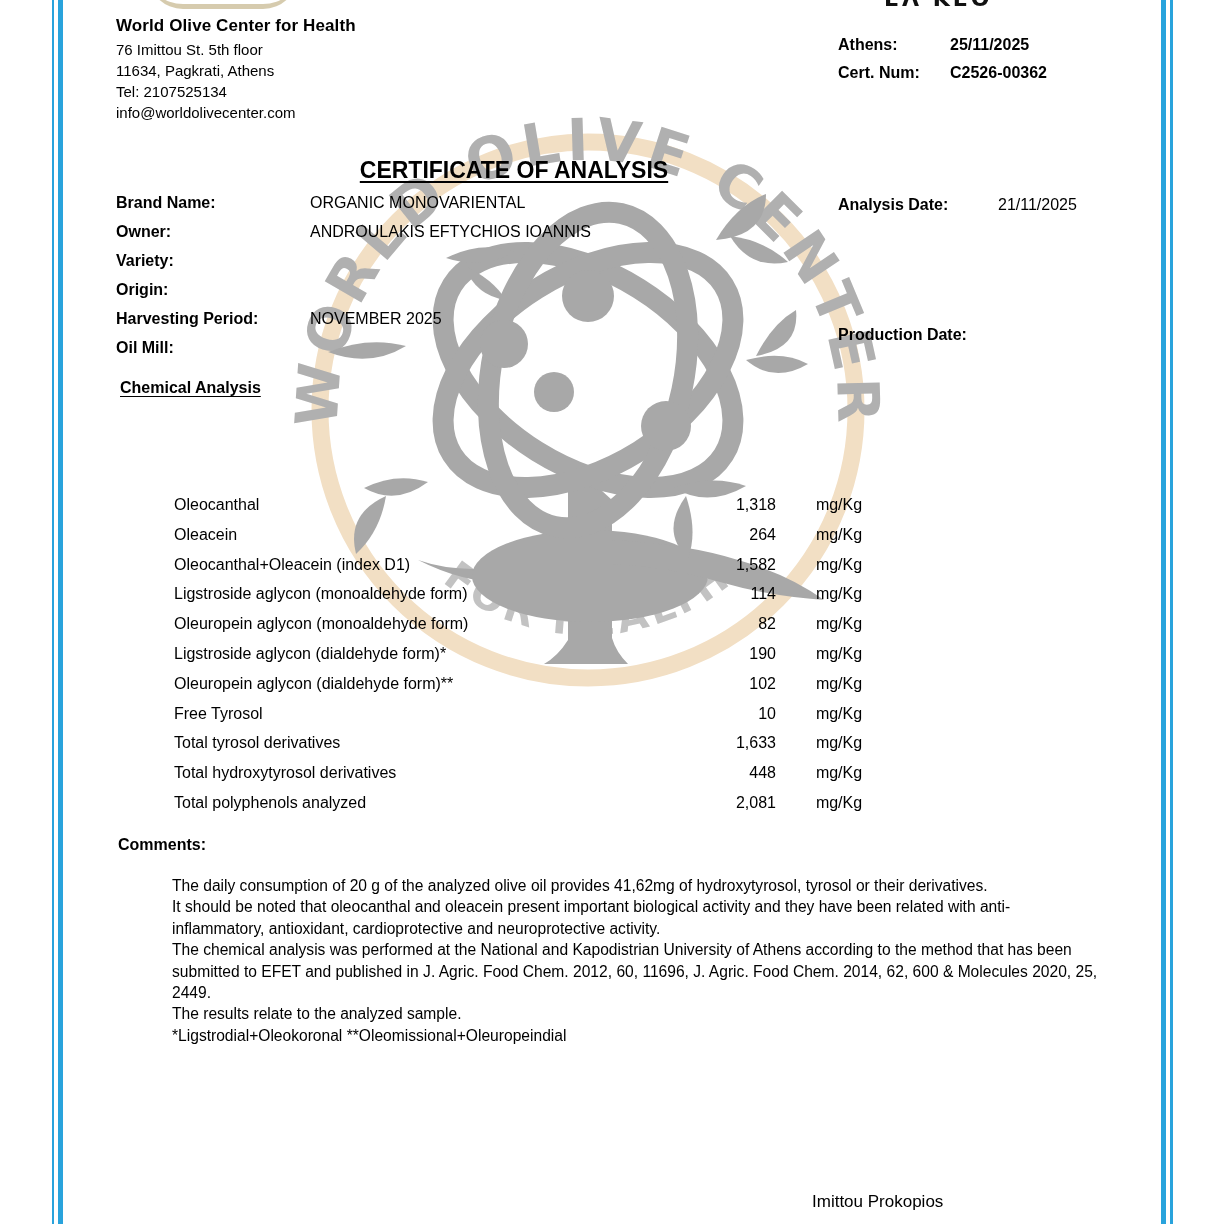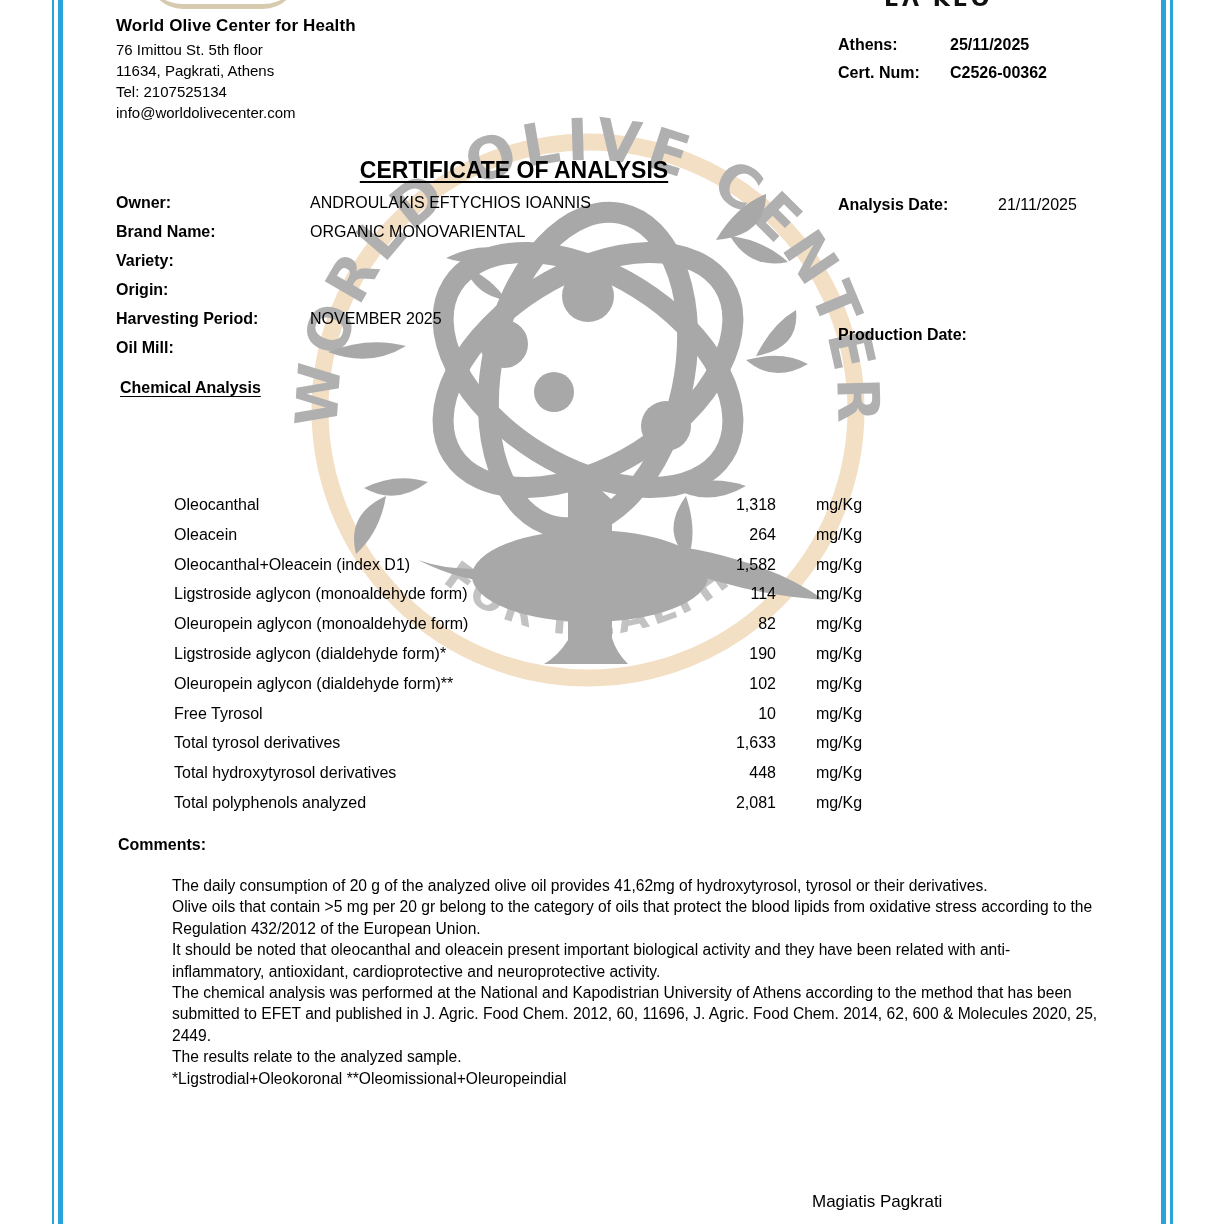--- a/index.html
+++ b/index.html
@@ -150,26 +150,26 @@
     <div class="v">C2526-00362</div>
   </div>
 </div>
 
 <div class="title">
   <span>CERTIFICATE OF ANALYSIS</span>
 </div>
 
 <div class="info">
   <div class="row">
+    <div class="lbl">Brand Name:</div>
+    <div class="val">ORGANIC MONOVARIENTAL</div>
+  </div>
+  <div class="row">
     <div class="lbl">Owner:</div>
     <div class="val">ANDROULAKIS  EFTYCHIOS IOANNIS</div>
-  </div>
-  <div class="row">
-    <div class="lbl">Brand Name:</div>
-    <div class="val">ORGANIC MONOVARIENTAL</div>
   </div>
   <div class="row">
     <div class="lbl">Variety:</div>
     <div class="val"></div>
   </div>
   <div class="row">
     <div class="lbl">Origin:</div>
     <div class="val"></div>
   </div>
   <div class="row">
@@ -246,20 +246,19 @@
     <div class="trow">
       <div class="name">Total polyphenols analyzed</div>
       <div class="num">2,081</div>
       <div class="unit">mg/Kg</div>
     </div>
   </div>
 
 <div class="comments-title">Comments:</div>
 <div class="comments" id="comments-body">
     <p>The daily consumption of 20 g of the analyzed olive oil provides 41,62mg of hydroxytyrosol, tyrosol or their derivatives.</p>
-    <p> Olive oils that contain &gt;5 mg per 20 gr belong to the category of oils that protect the blood lipids from oxidative stress according to the Regulation 432/2012 of the European Union.</p>
     <p>It should be noted that oleocanthal and oleacein present important biological activity and they have been related with anti-inflammatory, antioxidant, cardioprotective and neuroprotective activity.</p>
     <p>The chemical analysis was performed at the National and Kapodistrian University of Athens according to the method that has been submitted to EFET and published in J. Agric. Food Chem. 2012, 60, 11696, J. Agric. Food Chem. 2014, 62, 600 &amp; Molecules 2020, 25, 2449.</p>
     <p>The results relate to the analyzed sample.</p>
     <p>*Ligstrodial+Oleokoronal **Oleomissional+Oleuropeindial</p>
   </div>
 
-<div class="signature">Magiatis Pagkrati</div>
+<div class="signature">Imittou Prokopios</div>
 
 </body></html>

